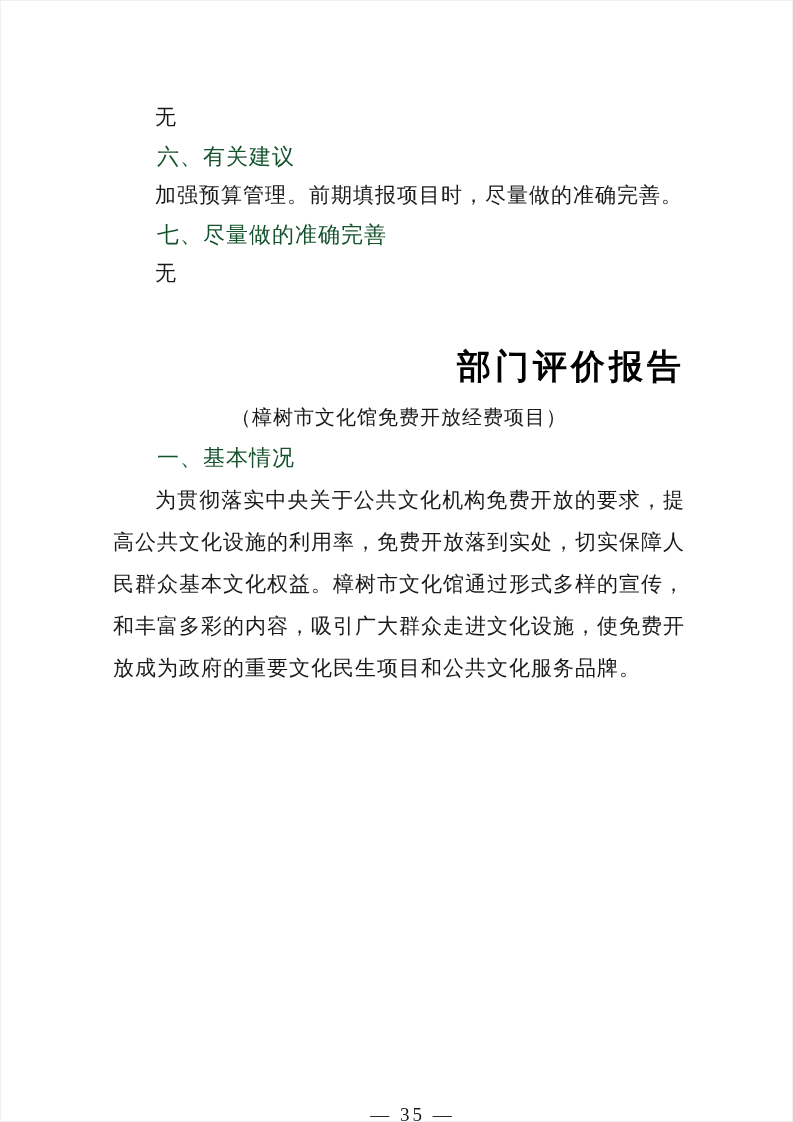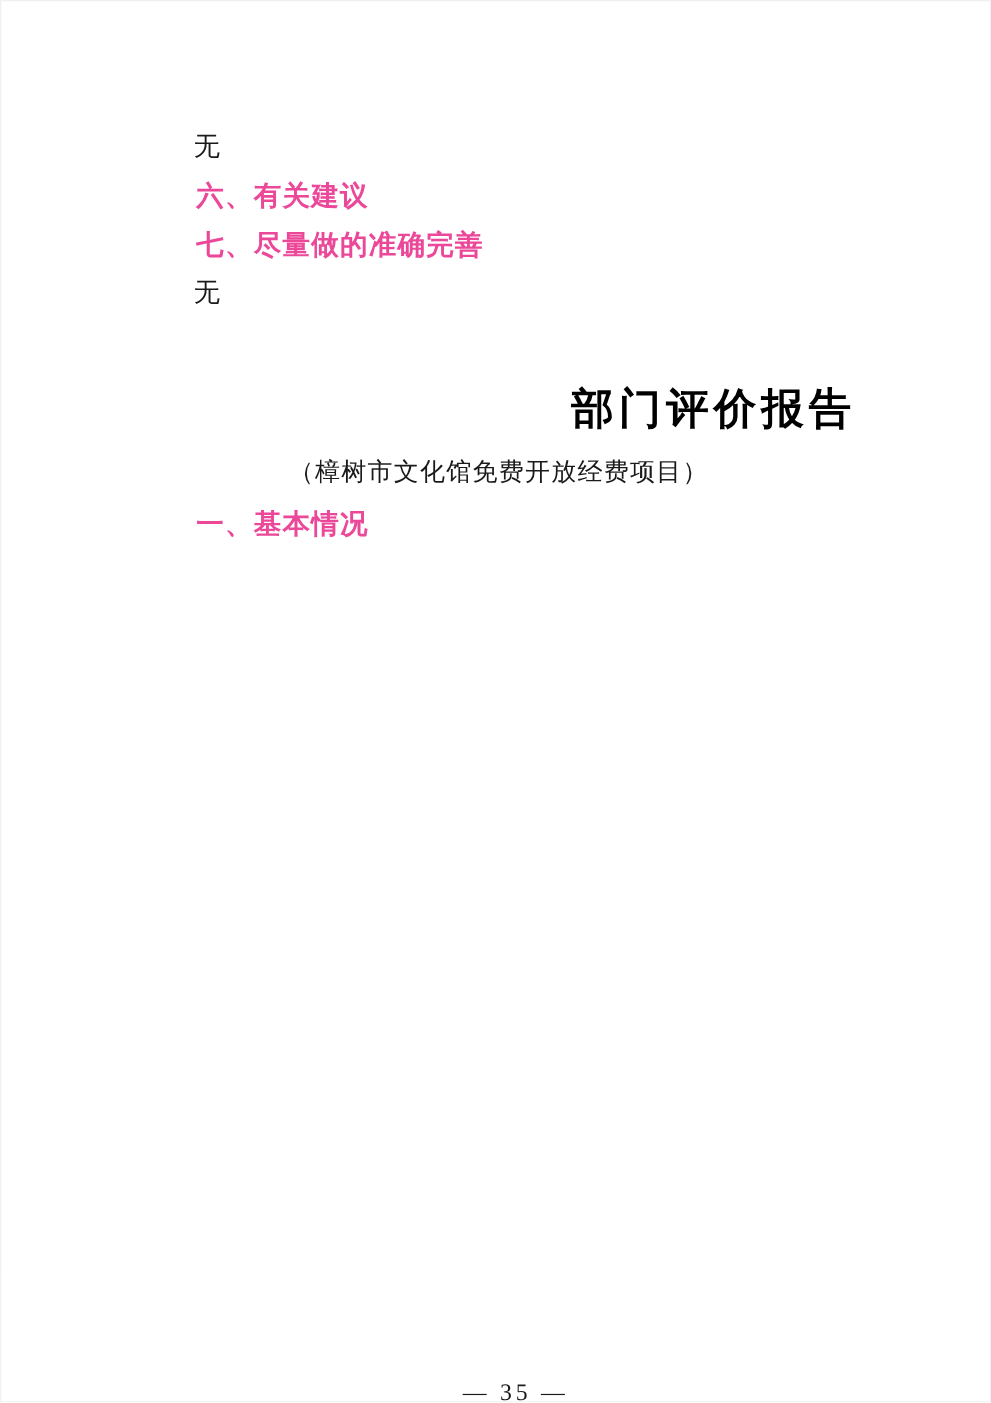--- a/index.html
+++ b/index.html
@@ -31,26 +31,26 @@
     letter-spacing: 1px;
     text-align: justify;
   }
   .pre-section .body-text,
   .pre-section .heading {
     line-height: 39px;
   }
   .heading {
     font-family: "Liberation Sans", "DejaVu Sans", sans-serif;
     font-size: 22px;
-    font-weight: 700;
+    font-weight: 400;
     margin: 0;
     text-indent: 2em;
     letter-spacing: 1px;
     line-height: 42px;
-    color: #ec4899;
+    color: #14532d;
   }
   .report-title {
     font-family: "Liberation Serif", "DejaVu Serif", serif;
     font-size: 34px;
     font-weight: 700;
     text-align: right;
     margin: 52px 0 0 0;
     line-height: 44px;
     letter-spacing: 4px;
     text-indent: 0;
@@ -82,28 +82,30 @@
 </style>
 </head>
 <body>
 
 <div class="page">
   <div class="content">
 
     <section class="pre-section">
       <p class="body-text">无</p>
       <h2 class="heading">六、有关建议</h2>
+      <p class="body-text">加强预算管理。前期填报项目时，尽量做的准确完善。</p>
       <h2 class="heading">七、尽量做的准确完善</h2>
       <p class="body-text">无</p>
     </section>
 
     <section class="report">
       <h1 class="report-title">部门评价报告</h1>
       <p class="report-subtitle">（樟树市文化馆免费开放经费项目）</p>
       <h2 class="heading">一、基本情况</h2>
+      <p class="body-text">为贯彻落实中央关于公共文化机构免费开放的要求，提高公共文化设施的利用率，免费开放落到实处，切实保障人民群众基本文化权益。樟树市文化馆通过形式多样的宣传，和丰富多彩的内容，吸引广大群众走进文化设施，使免费开放成为政府的重要文化民生项目和公共文化服务品牌。</p>
     </section>
 
   </div>
 
   <div class="footer">
     <span class="page-number">— 35 —</span>
   </div>
 </div>
 
 </body></html>

